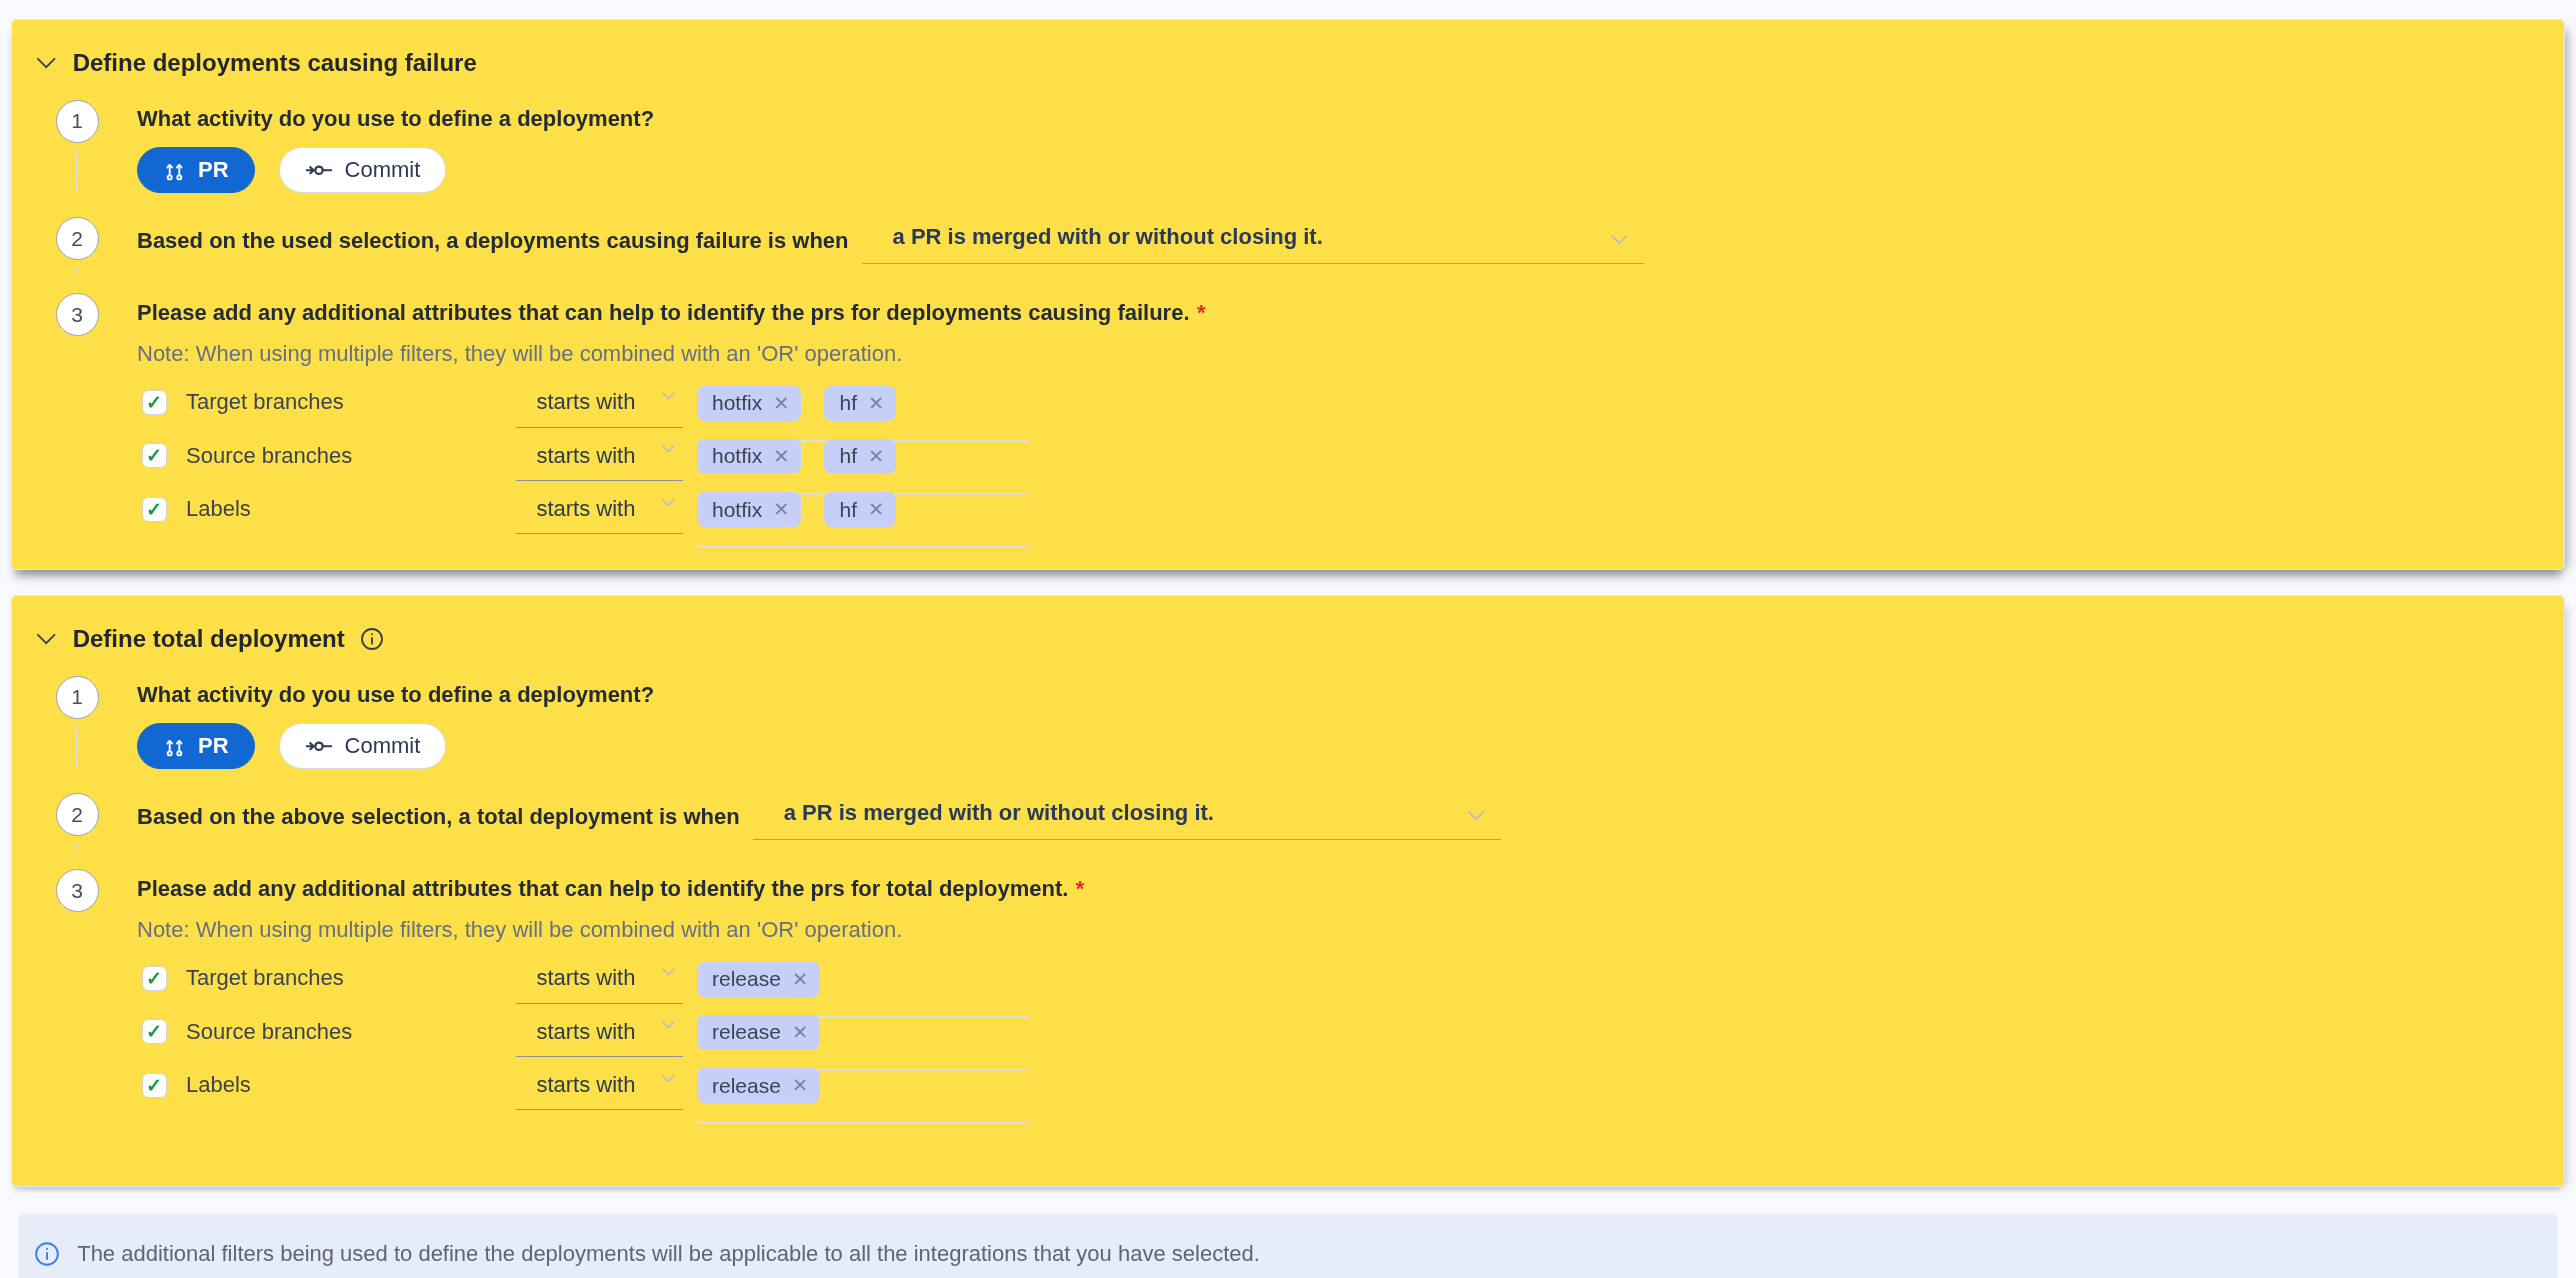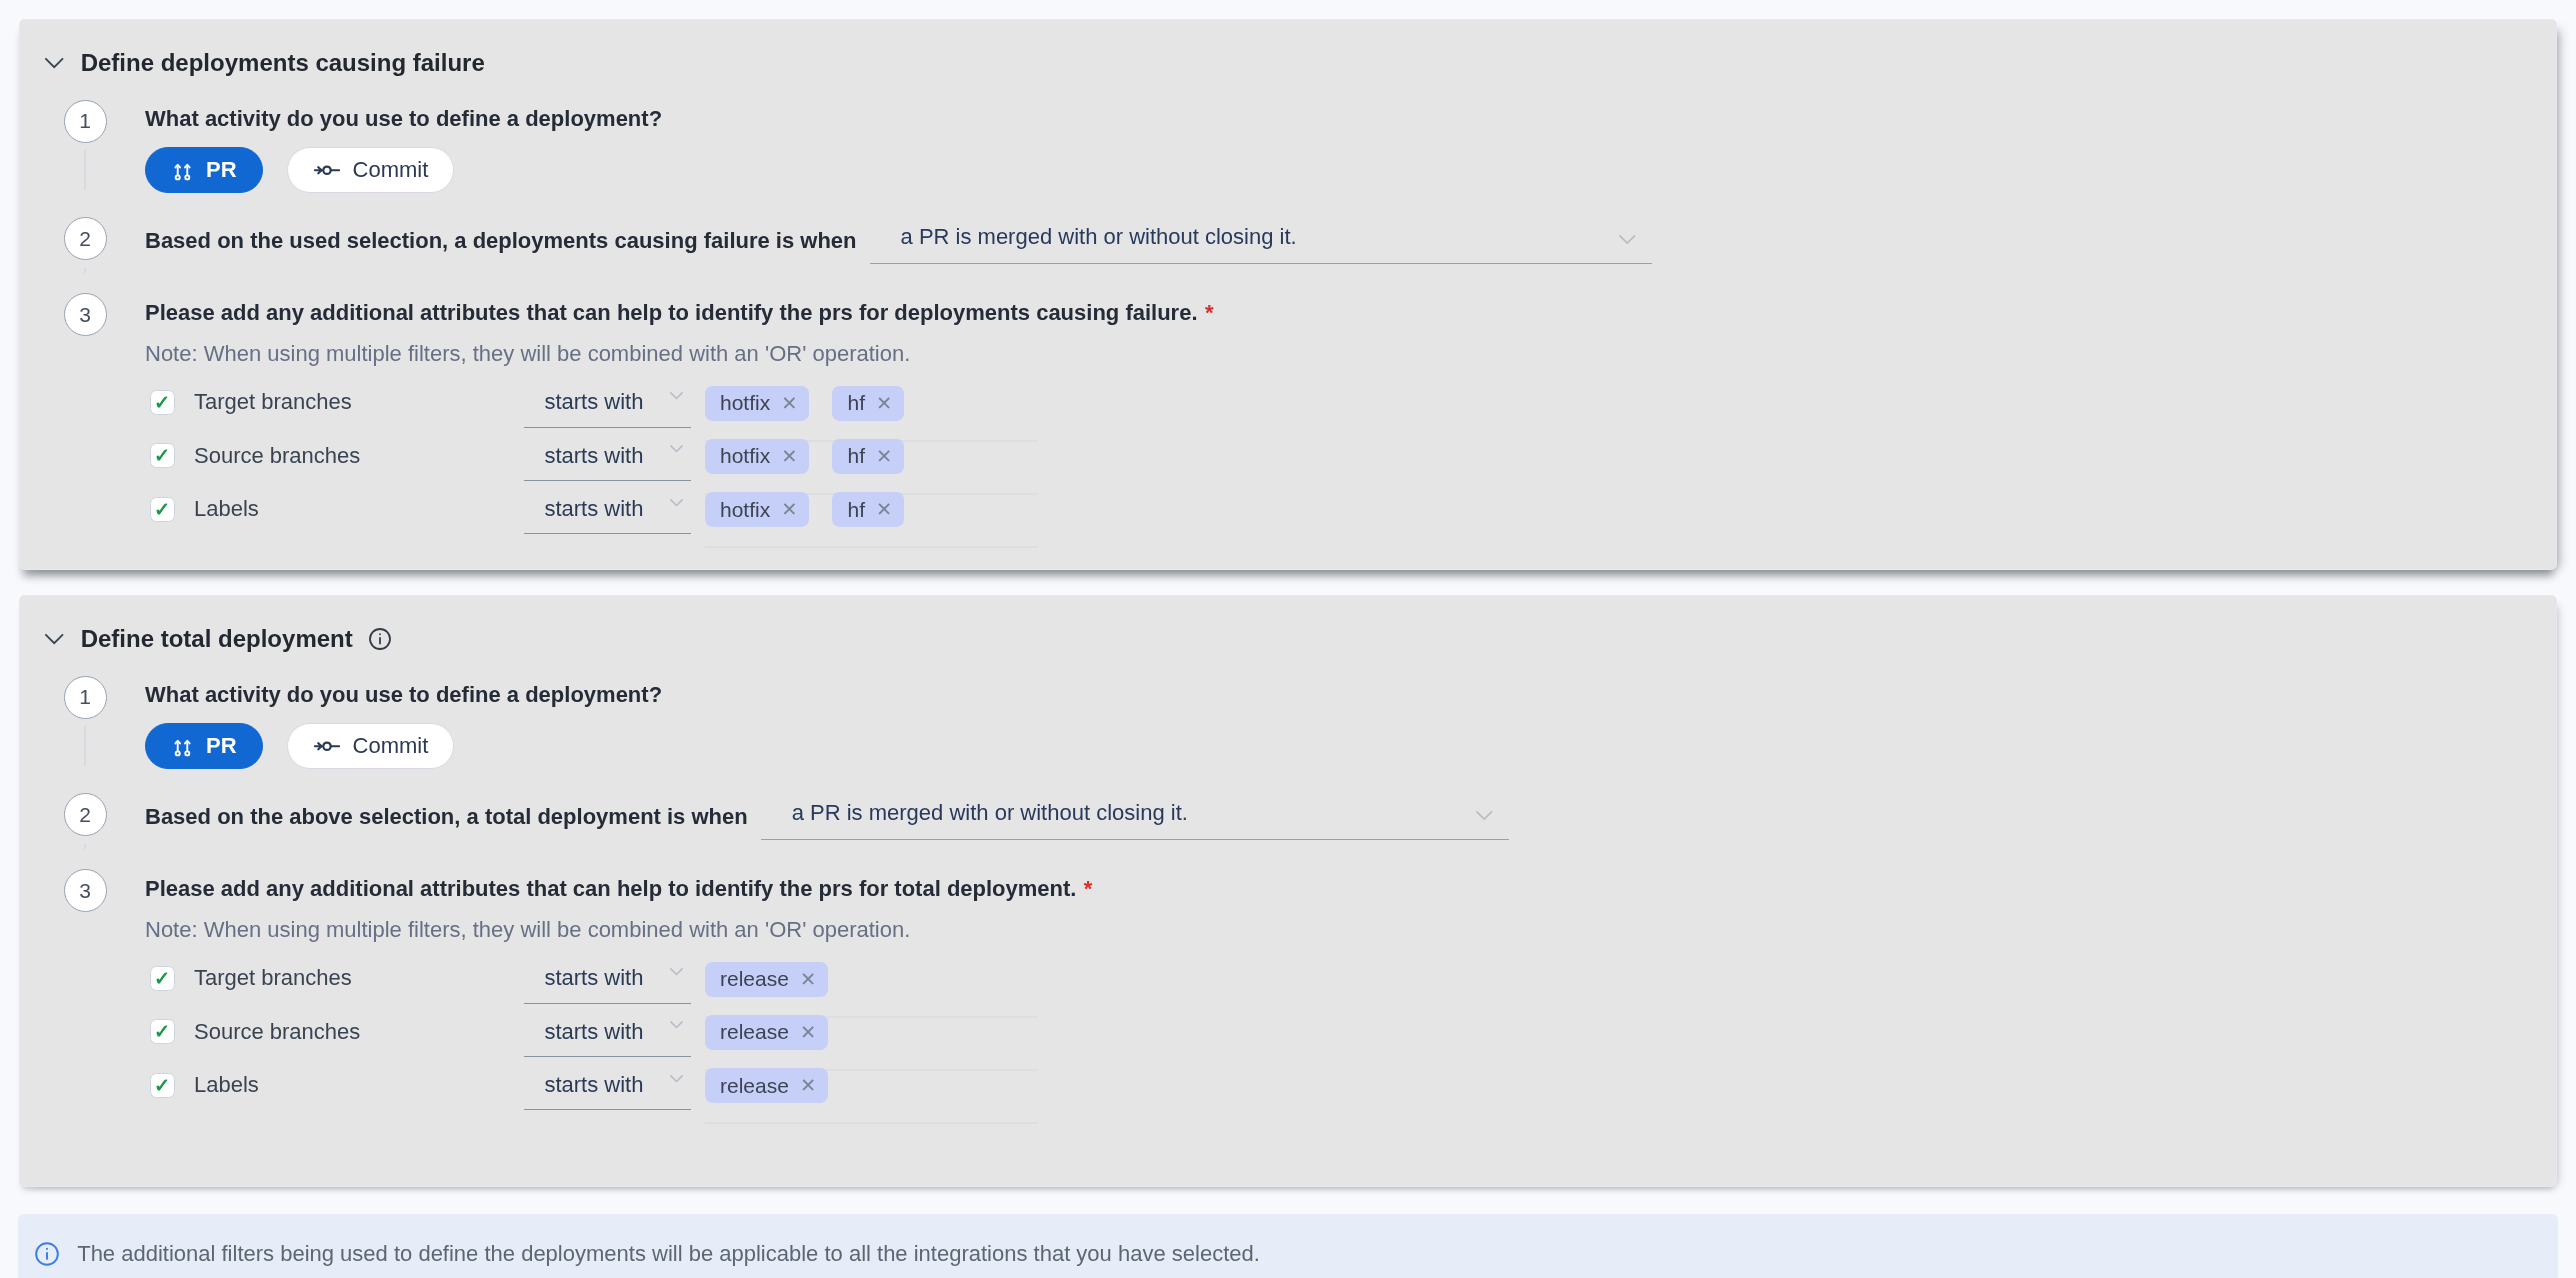--- a/index.html
+++ b/index.html
@@ -2,21 +2,21 @@
 <html style="font-size:15px"><head>
 <meta charset="utf-8">
 <style>
   * { margin:0; padding:0; box-sizing:border-box; }
   html,body { width:2576px; height:1279px; overflow:hidden; background:#f7f9fc;
               font-family:"Liberation Sans", sans-serif; color:#252b37; }
 
   .page { width:2576px; height:1279px; }
 
   
-  .card { margin:0 19px; background:#e5e5e5; border:0.9px solid #e7e9ee; border-radius:5.6px; }
+  .card { margin:0 11px; background:#fde047; border:0.9px solid #e7e9ee; border-radius:5.6px; }
   .card-1 { margin-top:19.4px; height:551px;
             box-shadow:0 10.2px 8.3px -4.6px rgba(40,44,52,.45), 9.3px 4.6px 9.3px -6.5px rgba(40,44,52,.30); }
   .card-2 { margin-top:25px; height:592px;
             box-shadow:0 6.5px 6.5px -4.6px rgba(40,44,52,.28), 8.3px 4.6px 8.3px -6.5px rgba(40,44,52,.22); }
 
   .card-header { display:flex; align-items:center; padding:26px 0 0 23px; height:59px; }
   .collapse-chevron { width:22px; display:flex; justify-content:center; color:#3a4350; cursor:pointer; }
   .card-title { margin-left:15.7px; font-size:24px; font-weight:700; color:#23272f; line-height:33px; }
   .title-info { margin-left:15px; color:#353d4a; display:flex; }
 
@@ -39,21 +39,21 @@
               font-size:22px; padding:0 25px; cursor:pointer; }
   .btn-pr { background:#1268d3; color:#ffffff; font-weight:600; border:1.4px solid #1268d3; }
   .btn-commit { background:#ffffff; color:#2b3a55; border:1.4px solid #d7dbe1; font-weight:400; }
 
   
   .def-line { display:flex; align-items:flex-start; padding-top:3.7px; }
   .dd { display:inline-flex; justify-content:space-between; align-items:center; margin-left:13px;
         border-bottom:1.9px solid #9aa1ad; padding:0 15px 11px 31px; cursor:pointer; }
   .dd-w1 { width:782px; }
   .dd-w2 { width:748px; }
-  .dd-value { font-size:22px; font-weight:400; color:#28395c; line-height:31px; white-space:nowrap; }
+  .dd-value { font-size:22px; font-weight:700; color:#28395c; line-height:31px; white-space:nowrap; }
   .dd-chevron { color:#b6bcc6; display:flex; margin-top:5.6px; }
 
   
   .note { margin-top:11px; font-size:22px; color:#667085; line-height:30px; }
   .filters { margin-top:16.7px; }
   .filter-row { display:flex; align-items:flex-start; height:44px; margin-bottom:9.3px; }
   .filter-check { display:flex; align-items:center; gap:19.4px; width:379px; padding-left:4.6px; padding-top:1.9px; }
   .checkbox { width:25px; height:25px; background:#fff; border:1.4px solid #cfd4dc; border-radius:6.5px;
               display:flex; align-items:center; justify-content:center; cursor:pointer;
               color:#169a47; font-size:19.4px; font-weight:700; }

